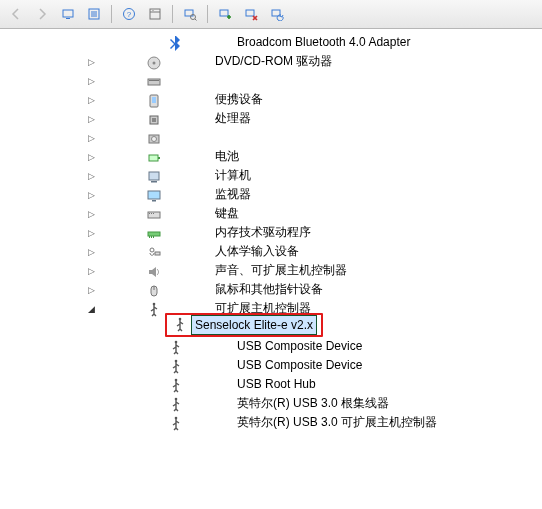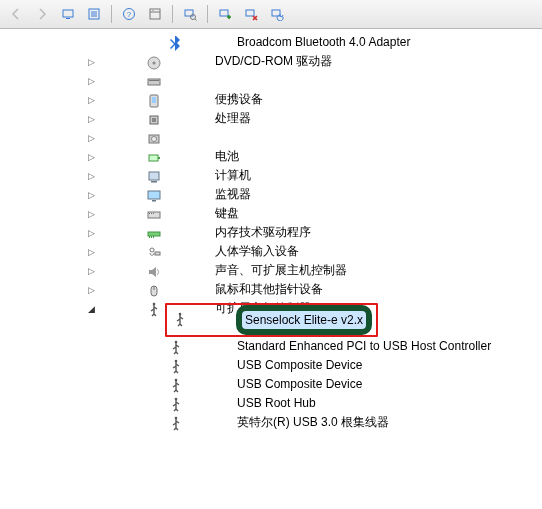--- a/index.html
+++ b/index.html
@@ -71,24 +71,23 @@
   }
   .label { padding: 1px 2px; }
   .highlight {
     border: 2px solid #e21a1a;
     padding: 0 4px;
     margin-left: -2px;
     border-radius: 1px;
   }
   .selected {
     background: #cde6ff;
-    border: 6px solid #14532d;
-    border-radius: 10px;
+    border: 1px solid #14532d;
+    border-radius: 0;
     padding: 0 3px;
-    margin-left: 45px;
   }
 </style>
 </head>
 <body>
 
 <div class="toolbar">
     <span class="tbtn disabled">
       <svg width="14" height="14" viewBox="0 0 14 14">
         <path d="M9 2L4 7l5 5" fill="none" stroke="currentColor" stroke-width="1.5"></path>
       </svg>
@@ -338,31 +337,20 @@
     </div>
     <div class="node">
       <span class="indent" style="width: 50px;"></span>
       <span class="tw"></span>
       <span class="ico">
         <svg width="16" height="16" viewBox="0 0 16 16">
           <path d="M8 2v10M8 12l-2 2M8 12l2 2M8 5l3 2M8 7l-3 2" stroke="#555" fill="none" stroke-width="1.4"></path>
           <circle cx="8" cy="2" r="1.3" fill="#555"></circle>
         </svg>
       </span>
-      <span class="label">Standard Enhanced PCI to USB Host Controller</span>
-    </div>
-    <div class="node">
-      <span class="indent" style="width: 50px;"></span>
-      <span class="tw"></span>
-      <span class="ico">
-        <svg width="16" height="16" viewBox="0 0 16 16">
-          <path d="M8 2v10M8 12l-2 2M8 12l2 2M8 5l3 2M8 7l-3 2" stroke="#555" fill="none" stroke-width="1.4"></path>
-          <circle cx="8" cy="2" r="1.3" fill="#555"></circle>
-        </svg>
-      </span>
       <span class="label">USB Composite Device</span>
     </div>
     <div class="node">
       <span class="indent" style="width: 50px;"></span>
       <span class="tw"></span>
       <span class="ico">
         <svg width="16" height="16" viewBox="0 0 16 16">
           <path d="M8 2v10M8 12l-2 2M8 12l2 2M8 5l3 2M8 7l-3 2" stroke="#555" fill="none" stroke-width="1.4"></path>
           <circle cx="8" cy="2" r="1.3" fill="#555"></circle>
         </svg>
@@ -383,14 +371,25 @@
     <div class="node">
       <span class="indent" style="width: 50px;"></span>
       <span class="tw"></span>
       <span class="ico">
         <svg width="16" height="16" viewBox="0 0 16 16">
           <path d="M8 2v10M8 12l-2 2M8 12l2 2M8 5l3 2M8 7l-3 2" stroke="#555" fill="none" stroke-width="1.4"></path>
           <circle cx="8" cy="2" r="1.3" fill="#555"></circle>
         </svg>
       </span>
       <span class="label">英特尔(R) USB 3.0 根集线器</span>
+    </div>
+    <div class="node">
+      <span class="indent" style="width: 50px;"></span>
+      <span class="tw"></span>
+      <span class="ico">
+        <svg width="16" height="16" viewBox="0 0 16 16">
+          <path d="M8 2v10M8 12l-2 2M8 12l2 2M8 5l3 2M8 7l-3 2" stroke="#555" fill="none" stroke-width="1.4"></path>
+          <circle cx="8" cy="2" r="1.3" fill="#555"></circle>
+        </svg>
+      </span>
+      <span class="label">英特尔(R) USB 3.0 可扩展主机控制器</span>
     </div>
   </div>
 
 </body></html>

